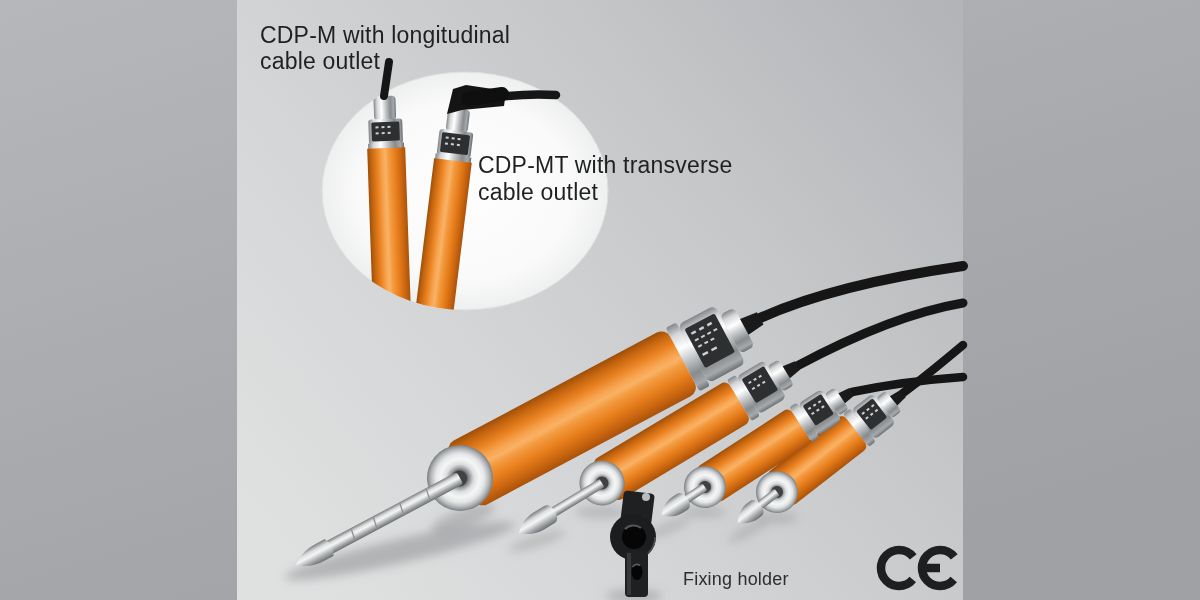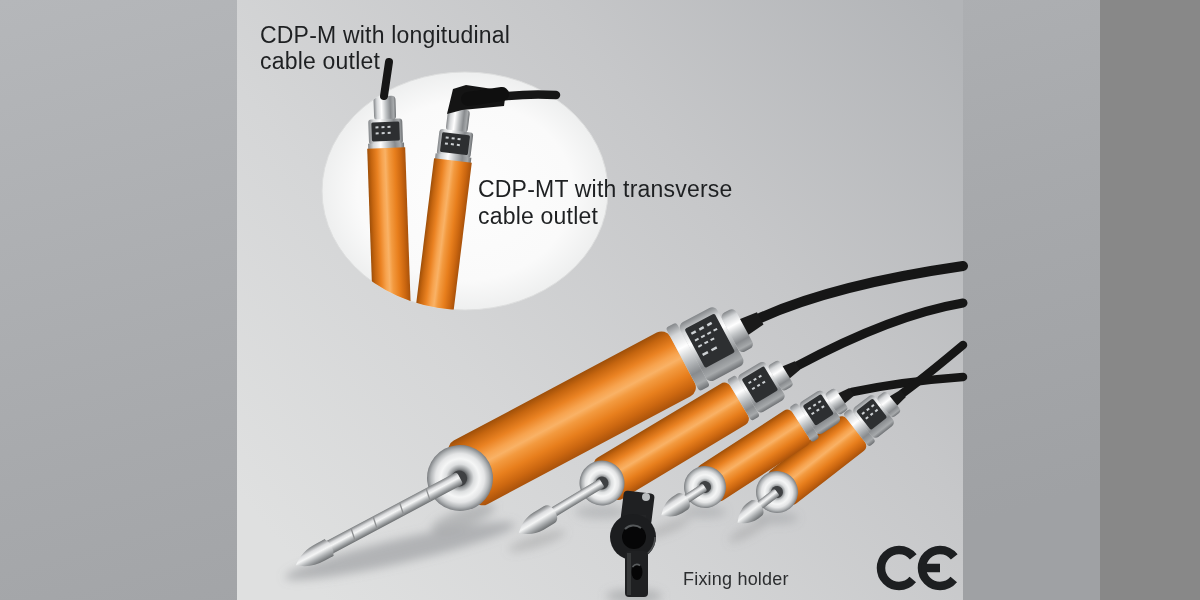--- a/index.html
+++ b/index.html
@@ -1,24 +1,24 @@
 <!DOCTYPE html>
 <html><head>
 <meta charset="utf-8">
 <style>
   html,body{margin:0;padding:0;background:#888;}
   .stage{
-    position:relative;width:1100px;height:600px;overflow:hidden;
+    position:relative;width:1200px;height:600px;overflow:hidden;
     font-family:"Liberation Sans","DejaVu Sans",sans-serif;
     background:#a8aaad;
   }
   .scene{position:absolute;left:0;top:0;width:1200px;height:600px;display:block;}
   .lbl{position:absolute;color:#1e2022;white-space:nowrap;}
   .lbl-cdp-m{left:260px;top:22px;font-size:23px;line-height:26px;letter-spacing:.2px;}
-  .lbl-cdp-mt{left:478px;top:176px;font-size:23px;line-height:27px;letter-spacing:.2px;}
+  .lbl-cdp-mt{left:478px;top:152px;font-size:23px;line-height:27px;letter-spacing:.2px;}
   .lbl-fixing{left:683px;top:569px;font-size:18px;color:#2b2d2f;letter-spacing:.2px;}
 </style>
 </head>
 <body>
 
 <div class="stage">
 
   <svg class="scene" viewBox="0 0 1200 600" aria-hidden="true">
     <defs>
       <linearGradient id="outerG" x1="0" y1="0" x2="0.6" y2="1">

